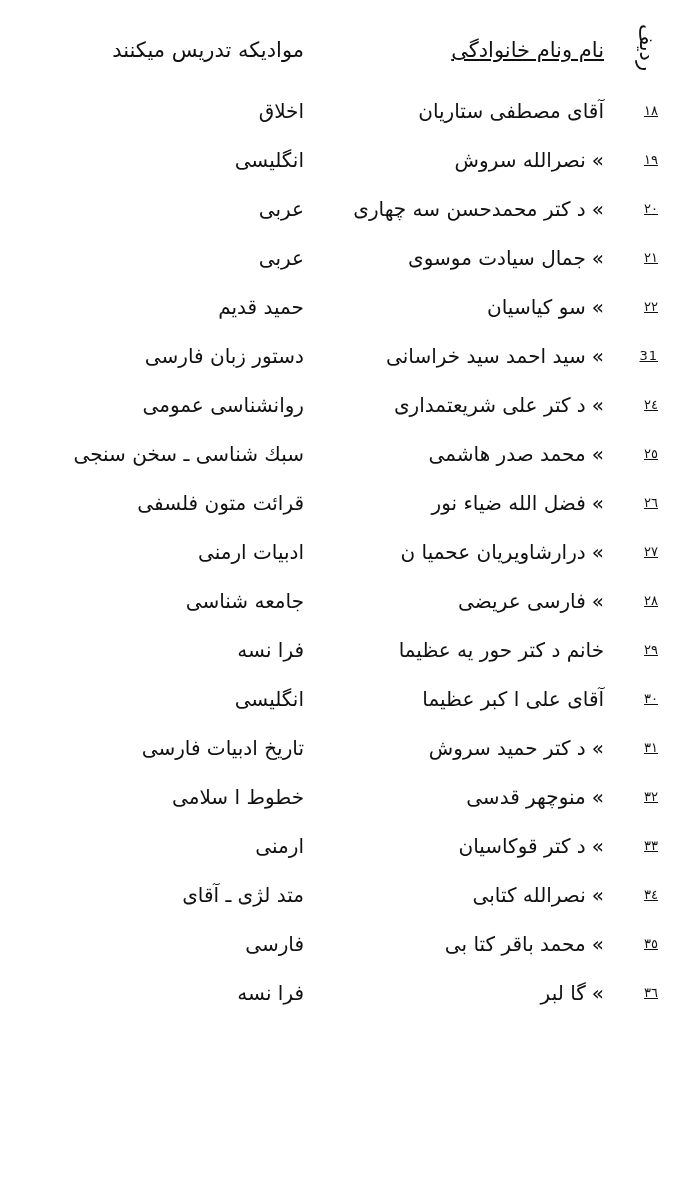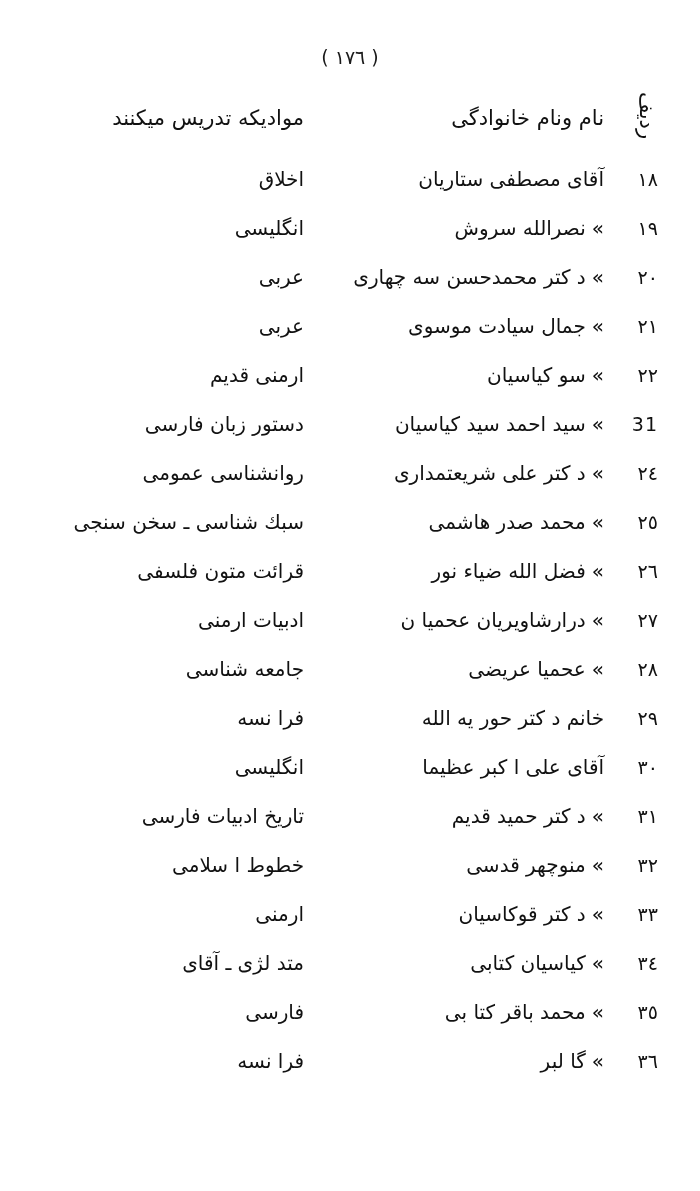--- a/index.html
+++ b/index.html
@@ -66,35 +66,35 @@
   .hdr-num {
     font-size: 15px;
     line-height: 1.05;
   }
   .hdr-num .vert {
     writing-mode: vertical-rl;
     text-orientation: mixed;
     display: inline-block;
     letter-spacing: 2px;
   }
-  .vline-l { border-left: 3px solid #111; }
+  .vline-l { border-left: 3px solid #111; text-decoration: underline; }
 
   .hdr-sep {
     border-bottom: 4px solid #111;
   }
 
   tbody td {
     height: 49px;
     vertical-align: middle;
     font-size: 20px;
     white-space: nowrap;
   }
   td.num {
     text-align: center;
-    font-size: 19px;
+    font-size: 13px;
     letter-spacing: 1px;
   }
   td.name {
     text-align: center;
     padding: 0 8px;
   }
   td.subj {
     text-align: left;
     padding: 0 10px 0 6px;
     margin-left: 20px;
@@ -112,21 +112,20 @@
   }
   .right-edge {
     border-right: 4px solid #111;
   }
 </style>
 </head>
 <body>
 
 <div class="page">
 
-  <div class="page-number">( ١٧٦ )</div>
 
   <div class="table-wrap">
     <table class="roster">
       <colgroup>
         <col class="c-num">
         <col class="c-name">
         <col class="c-subj">
       </colgroup>
       <thead>
         <tr class="hdr-row">
@@ -154,25 +153,25 @@
           <td class="subj left-edge">عربی</td>
         </tr>
         <tr>
           <td class="num right-edge vline-l">٢١</td>
           <td class="name vline-l"><span class="ditto">»</span><span class="name-inner">جمال سيادت موسوی</span></td>
           <td class="subj left-edge">عربی</td>
         </tr>
         <tr>
           <td class="num right-edge vline-l">٢٢</td>
           <td class="name vline-l"><span class="ditto">»</span><span class="name-inner">سو کياسيان</span></td>
-          <td class="subj left-edge">ارمنی قديم</td>
+          <td class="subj left-edge">حميد قديم</td>
         </tr>
         <tr>
           <td class="num right-edge vline-l">31</td>
-          <td class="name vline-l"><span class="ditto">»</span><span class="name-inner">سيد احمد سيد کياسيان</span></td>
+          <td class="name vline-l"><span class="ditto">»</span><span class="name-inner">سيد احمد سيد خراسانی</span></td>
           <td class="subj left-edge">دستور زبان فارسی</td>
         </tr>
         <tr>
           <td class="num right-edge vline-l">٢٤</td>
           <td class="name vline-l"><span class="ditto">»</span><span class="name-inner">د کتر علی شريعتمداری</span></td>
           <td class="subj left-edge">روانشناسی عمومی</td>
         </tr>
         <tr>
           <td class="num right-edge vline-l">٢٥</td>
           <td class="name vline-l"><span class="ditto">»</span><span class="name-inner">محمد صدر هاشمی</span></td>
@@ -183,51 +182,51 @@
           <td class="name vline-l"><span class="ditto">»</span><span class="name-inner">فضل الله ضياء نور</span></td>
           <td class="subj left-edge">قرائت متون فلسفی</td>
         </tr>
         <tr>
           <td class="num right-edge vline-l">٢٧</td>
           <td class="name vline-l"><span class="ditto">»</span><span class="name-inner">درارشاويريان عحميا ن</span></td>
           <td class="subj left-edge">ادبيات ارمنی</td>
         </tr>
         <tr>
           <td class="num right-edge vline-l">٢٨</td>
-          <td class="name vline-l"><span class="ditto">»</span><span class="name-inner">عحميا عريضی</span></td>
+          <td class="name vline-l"><span class="ditto">»</span><span class="name-inner">فارسی عريضی</span></td>
           <td class="subj left-edge">جامعه شناسی</td>
         </tr>
         <tr>
           <td class="num right-edge vline-l">٢٩</td>
-          <td class="name vline-l"><span class="name-inner">خانم د کتر حور يه الله</span></td>
+          <td class="name vline-l"><span class="name-inner">خانم د کتر حور يه عظيما</span></td>
           <td class="subj left-edge">فرا نسه</td>
         </tr>
         <tr>
           <td class="num right-edge vline-l">٣٠</td>
           <td class="name vline-l"><span class="name-inner">آقای علی ا کبر عظيما</span></td>
           <td class="subj left-edge">انگليسی</td>
         </tr>
         <tr>
           <td class="num right-edge vline-l">٣١</td>
-          <td class="name vline-l"><span class="ditto">»</span><span class="name-inner">د کتر حميد قديم</span></td>
+          <td class="name vline-l"><span class="ditto">»</span><span class="name-inner">د کتر حميد سروش</span></td>
           <td class="subj left-edge">تاريخ ادبيات فارسی</td>
         </tr>
         <tr>
           <td class="num right-edge vline-l">٣٢</td>
           <td class="name vline-l"><span class="ditto">»</span><span class="name-inner">منوچهر قدسی</span></td>
           <td class="subj left-edge">خطوط ا سلامی</td>
         </tr>
         <tr>
           <td class="num right-edge vline-l">٣٣</td>
           <td class="name vline-l"><span class="ditto">»</span><span class="name-inner">د کتر قوکاسيان</span></td>
           <td class="subj left-edge">ارمنی</td>
         </tr>
         <tr>
           <td class="num right-edge vline-l">٣٤</td>
-          <td class="name vline-l"><span class="ditto">»</span><span class="name-inner">کياسيان کتابی</span></td>
+          <td class="name vline-l"><span class="ditto">»</span><span class="name-inner">نصرالله کتابی</span></td>
           <td class="subj left-edge">متد لژی ـ آقای</td>
         </tr>
         <tr>
           <td class="num right-edge vline-l">٣٥</td>
           <td class="name vline-l"><span class="ditto">»</span><span class="name-inner">محمد باقر کتا بی</span></td>
           <td class="subj left-edge">فارسی</td>
         </tr>
         <tr>
           <td class="num right-edge vline-l frame-bottom">٣٦</td>
           <td class="name vline-l frame-bottom"><span class="ditto">»</span><span class="name-inner">گا لبر</span></td>

